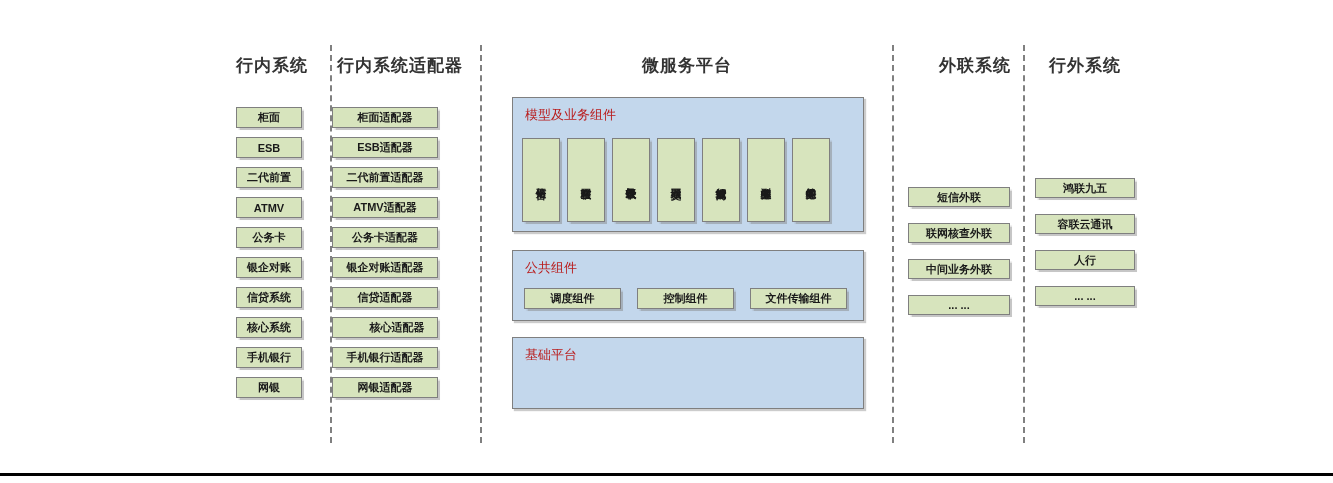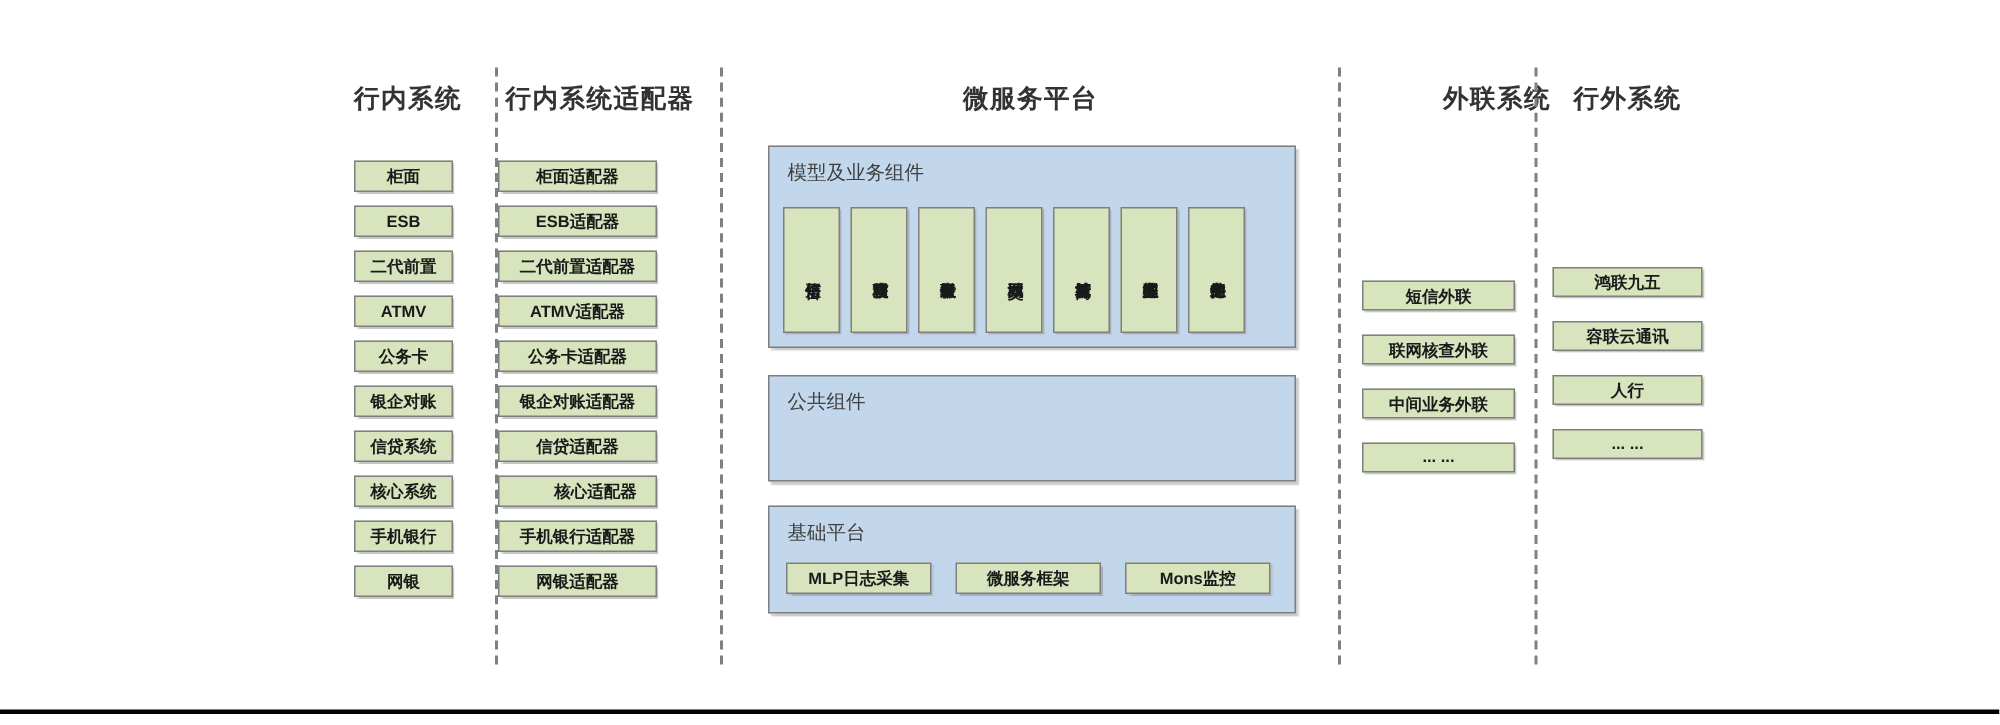--- a/index.html
+++ b/index.html
@@ -25,21 +25,21 @@
     box-sizing:border-box;white-space:nowrap;
   }
   .panel{
     position:absolute;left:512px;width:352px;
     background:#c3d7ec;border:1px solid #7f7f7f;
     box-shadow:2px 2px 1px rgba(128,128,128,0.4);
     box-sizing:border-box;
   }
   .panel-title{
     position:absolute;left:12px;top:8px;
-    font-size:13px;color:#404040;font-weight:normal;
+    font-size:13px;color:#b91c1c;font-weight:normal;
   }
   .vstack{
     position:absolute;left:9px;top:40px;display:flex;gap:7px;
   }
   .vbox{
     width:38px;height:84px;
     writing-mode:vertical-rl;text-orientation:upright;
     display:flex;align-items:center;justify-content:center;
     font-size:10.5px;font-weight:bold;line-height:1.05;
   }
@@ -51,21 +51,21 @@
     position:absolute;left:0;top:473px;width:1333px;height:3px;
     background:#000000;
   }
 </style>
 </head>
 <body>
 
 <div class="col-header" style="left:212px;width:120px;">行内系统</div>
 <div class="col-header" style="left:320px;width:160px;">行内系统适配器</div>
 <div class="col-header" style="left:607px;width:160px;">微服务平台</div>
-<div class="col-header" style="left:948px;width:100px;text-align:center;">外联系统</div>
+<div class="col-header" style="left:925px;width:100px;text-align:center;">外联系统</div>
 <div class="col-header" style="left:1035px;width:100px;">行外系统</div>
 
 <div class="sep" style="left:330px;"></div>
 <div class="sep" style="left:480px;"></div>
 <div class="sep" style="left:892px;"></div>
 <div class="sep" style="left:1023px;"></div>
 
 <div class="vcol" style="left:236px;top:107px;width:66px;gap:9px;">
   <div class="gbox" style="height:21px;">柜面</div>
   <div class="gbox" style="height:21px;">ESB</div>
@@ -100,29 +100,29 @@
     <div class="gbox vbox">银联及银行卡</div>
     <div class="gbox vbox">同城票交</div>
     <div class="gbox vbox">城商行清算</div>
     <div class="gbox vbox">中间业务模型</div>
     <div class="gbox vbox">中间业务组件</div>
   </div>
 </div>
 
 <div class="panel" style="top:250px;height:71px;">
   <div class="panel-title">公共组件</div>
+  <div class="hstack">
+    <div class="gbox">调度组件</div>
+    <div class="gbox">控制组件</div>
+    <div class="gbox">文件传输组件</div>
+  </div>
 </div>
 
 <div class="panel" style="top:337px;height:72px;">
   <div class="panel-title">基础平台</div>
-  <div class="hstack">
-    <div class="gbox">MLP日志采集</div>
-    <div class="gbox">微服务框架</div>
-    <div class="gbox">Mons监控</div>
-  </div>
 </div>
 
 <div class="vcol" style="left:908px;top:187px;width:102px;gap:16px;">
   <div class="gbox" style="height:20px;">短信外联</div>
   <div class="gbox" style="height:20px;">联网核查外联</div>
   <div class="gbox" style="height:20px;">中间业务外联</div>
   <div class="gbox" style="height:20px;">... ...</div>
 </div>
 
 <div class="vcol" style="left:1035px;top:178px;width:100px;gap:16px;">

